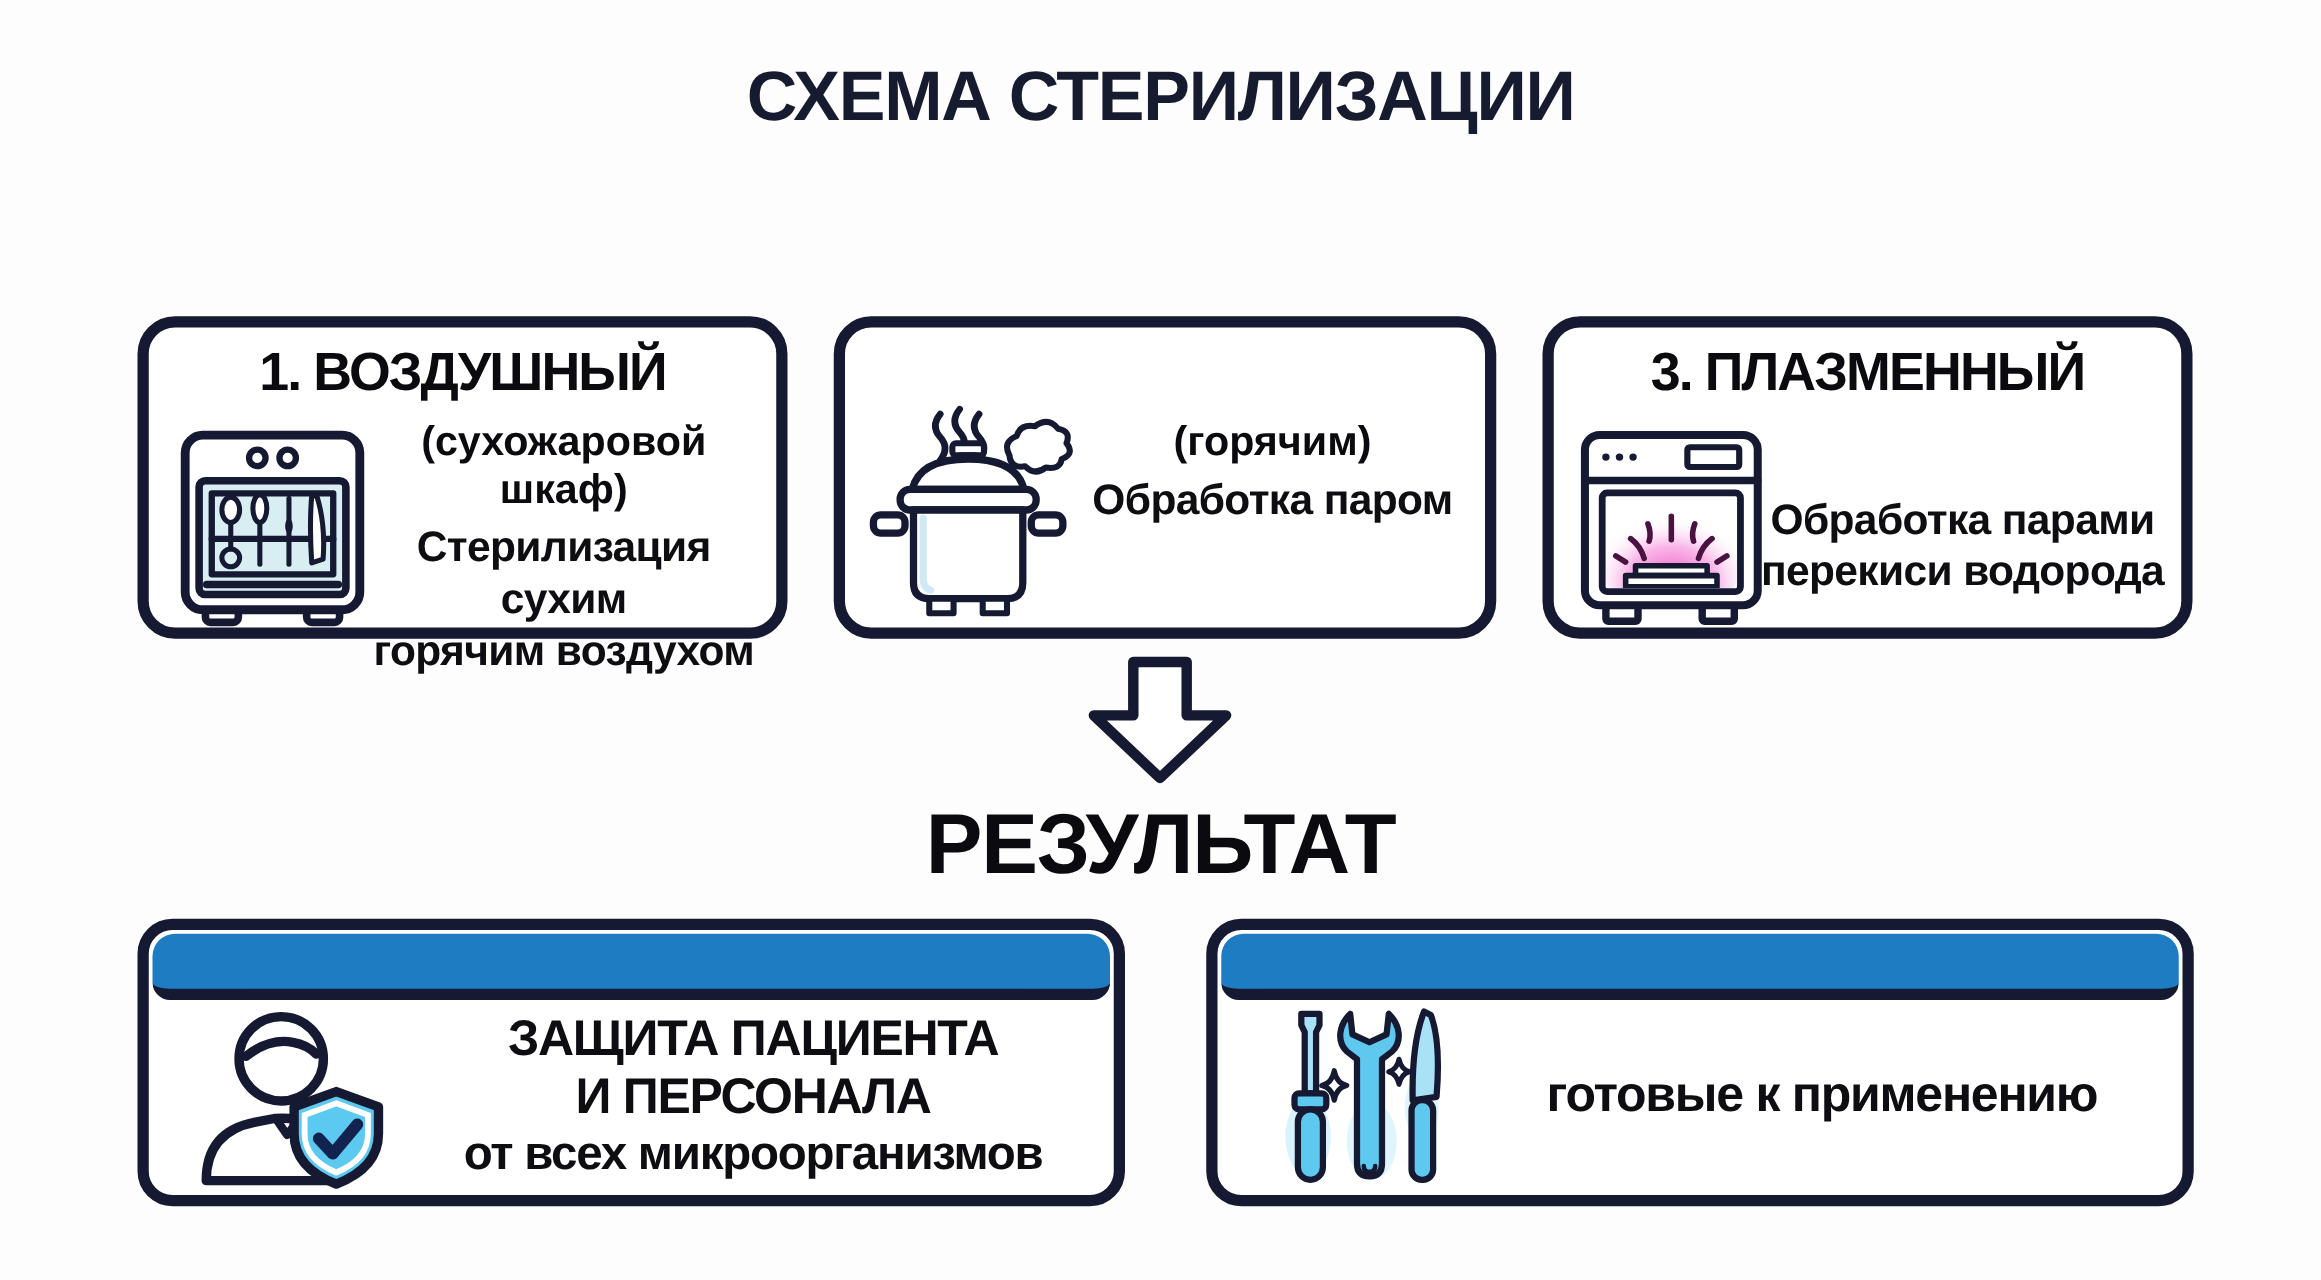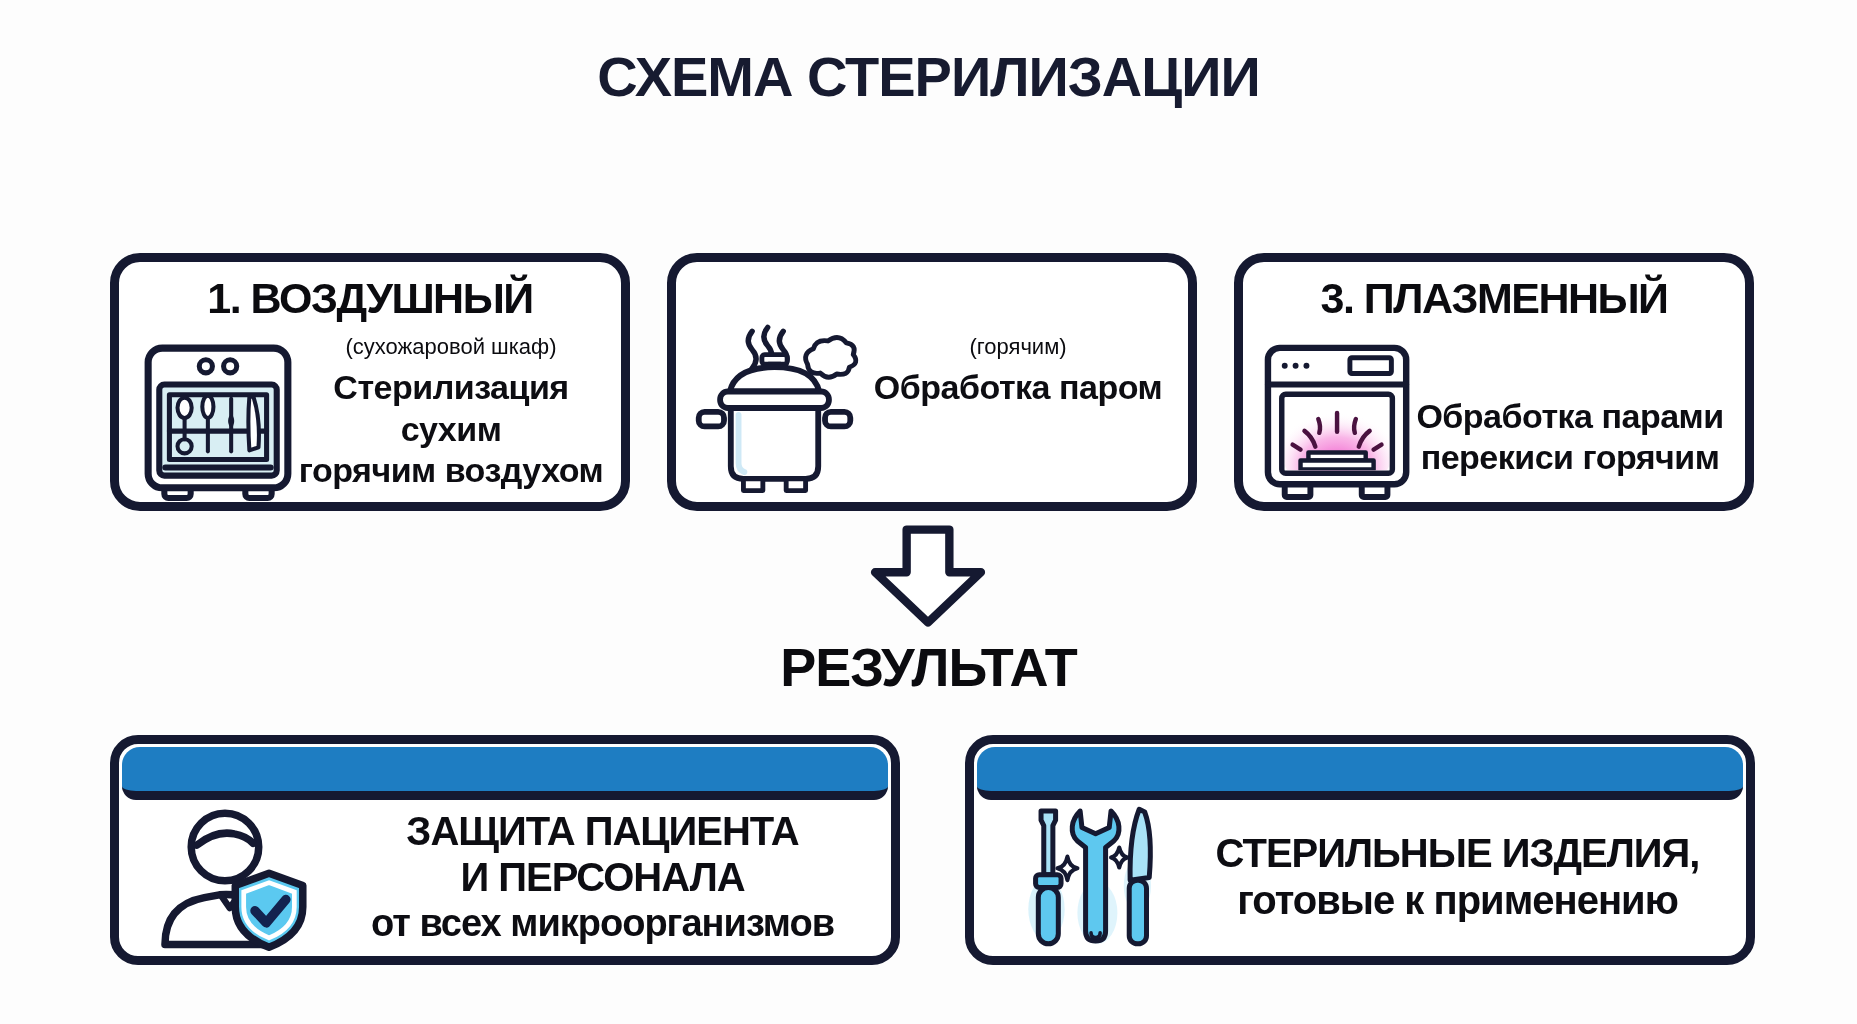--- a/index.html
+++ b/index.html
@@ -32,27 +32,27 @@
     position:absolute;top:12px;left:0;width:100%;margin:0;text-align:center;
     font-size:43px;font-weight:bold;letter-spacing:-1.5px;color:#0b0b0f;
   }
   .method-icon{position:absolute;left:14px;top:78px;width:170px;display:flex;justify-content:center;}
   .method-icon.steam{top:58px;}
   .method-icon.plasma{top:76px;}
   .method-text{
     position:absolute;right:10px;top:72px;width:320px;text-align:center;line-height:1.15;
   }
   .method-text.no-sub{top:86px;width:330px;margin-top:48px;}
-  .method-sub{font-size:22px;font-weight:400;color:#0b0b0f;margin-bottom:8px;}
+  .method-sub{font-size:33px;font-weight:700;color:#0b0b0f;margin-bottom:8px;}
   .method-desc{font-size:34px;font-weight:bold;letter-spacing:-0.5px;line-height:1.22;}
   
   .arrow-wrap{position:absolute;left:866px;top:524px;width:124px;height:104px;}
   .result-title{
     position:absolute;top:636px;left:0;width:100%;margin:0;text-align:center;
-    font-size:54px;font-weight:bold;letter-spacing:-1px;color:#0b0b0f;
+    font-size:68px;font-weight:bold;letter-spacing:-1px;color:#0b0b0f;
   }
   
   .outcomes-row{position:absolute;top:735px;left:110px;display:flex;gap:65px;}
   .outcome-box{
     position:relative;width:790px;height:230px;box-sizing:border-box;
     border:9px solid var(--outline);border-radius:28px;background:#fff;overflow:hidden;
   }
   .outcome-header{
     height:44px;margin:3px 3px 0 3px;background:var(--header-blue);
     border-bottom:9px solid var(--outline);
@@ -177,21 +177,21 @@
             </g>
             <g stroke="var(--outline)" stroke-width="4.5" fill="#fff" stroke-linejoin="round">
               <rect x="46" y="116" width="58" height="8"></rect>
               <rect x="38" y="124" width="74" height="9"></rect>
             </g>
           </g>
         </svg>
       </span>
       <div class="method-text no-sub">
         <div class="method-desc">Обработка парами</div>
-        <div class="method-desc">перекиси горячим</div>
+        <div class="method-desc">перекиси водорода</div>
       </div>
     </section>
   </div>
 
   <span class="arrow-wrap">
     <svg width="124" height="104" viewBox="0 0 130 112" aria-hidden="true">
       <polygon points="42,6 88,6 88,52 122,52 65,106 8,52 42,52" fill="#ffffff" stroke="var(--outline)" stroke-width="9" stroke-linejoin="round"></polygon>
     </svg>
   </span>
 
@@ -240,20 +240,19 @@
               <path d="M138,8 q-11,28 -10,78 l21,-3 q4,-48 -5,-72 z" fill="var(--tool-light)"></path>
               <rect x="127" y="86" width="19" height="70" rx="9" fill="var(--tool-blue)"></rect>
             </g>
             <g stroke="var(--outline)" stroke-width="4.5" fill="#ffffff" stroke-linejoin="round">
               <path d="M59,60 q2,11 11,13 q-9,2 -11,13 q-2,-11 -11,-13 q9,-2 11,-13 z"></path>
               <path d="M116,50 q2,9 9,11 q-7,2 -9,11 q-2,-9 -9,-11 q7,-2 9,-11 z"></path>
             </g>
           </svg>
         </span>
         <div class="outcome-text">
-          <div class="outcome-line">СТЕРИЛЬНЫЕ ИЗДЕЛИЯ,</div>
           <div class="outcome-line">готовые к применению</div>
         </div>
       </div>
     </section>
   </div>
 
 </div>
 
 </body></html>

